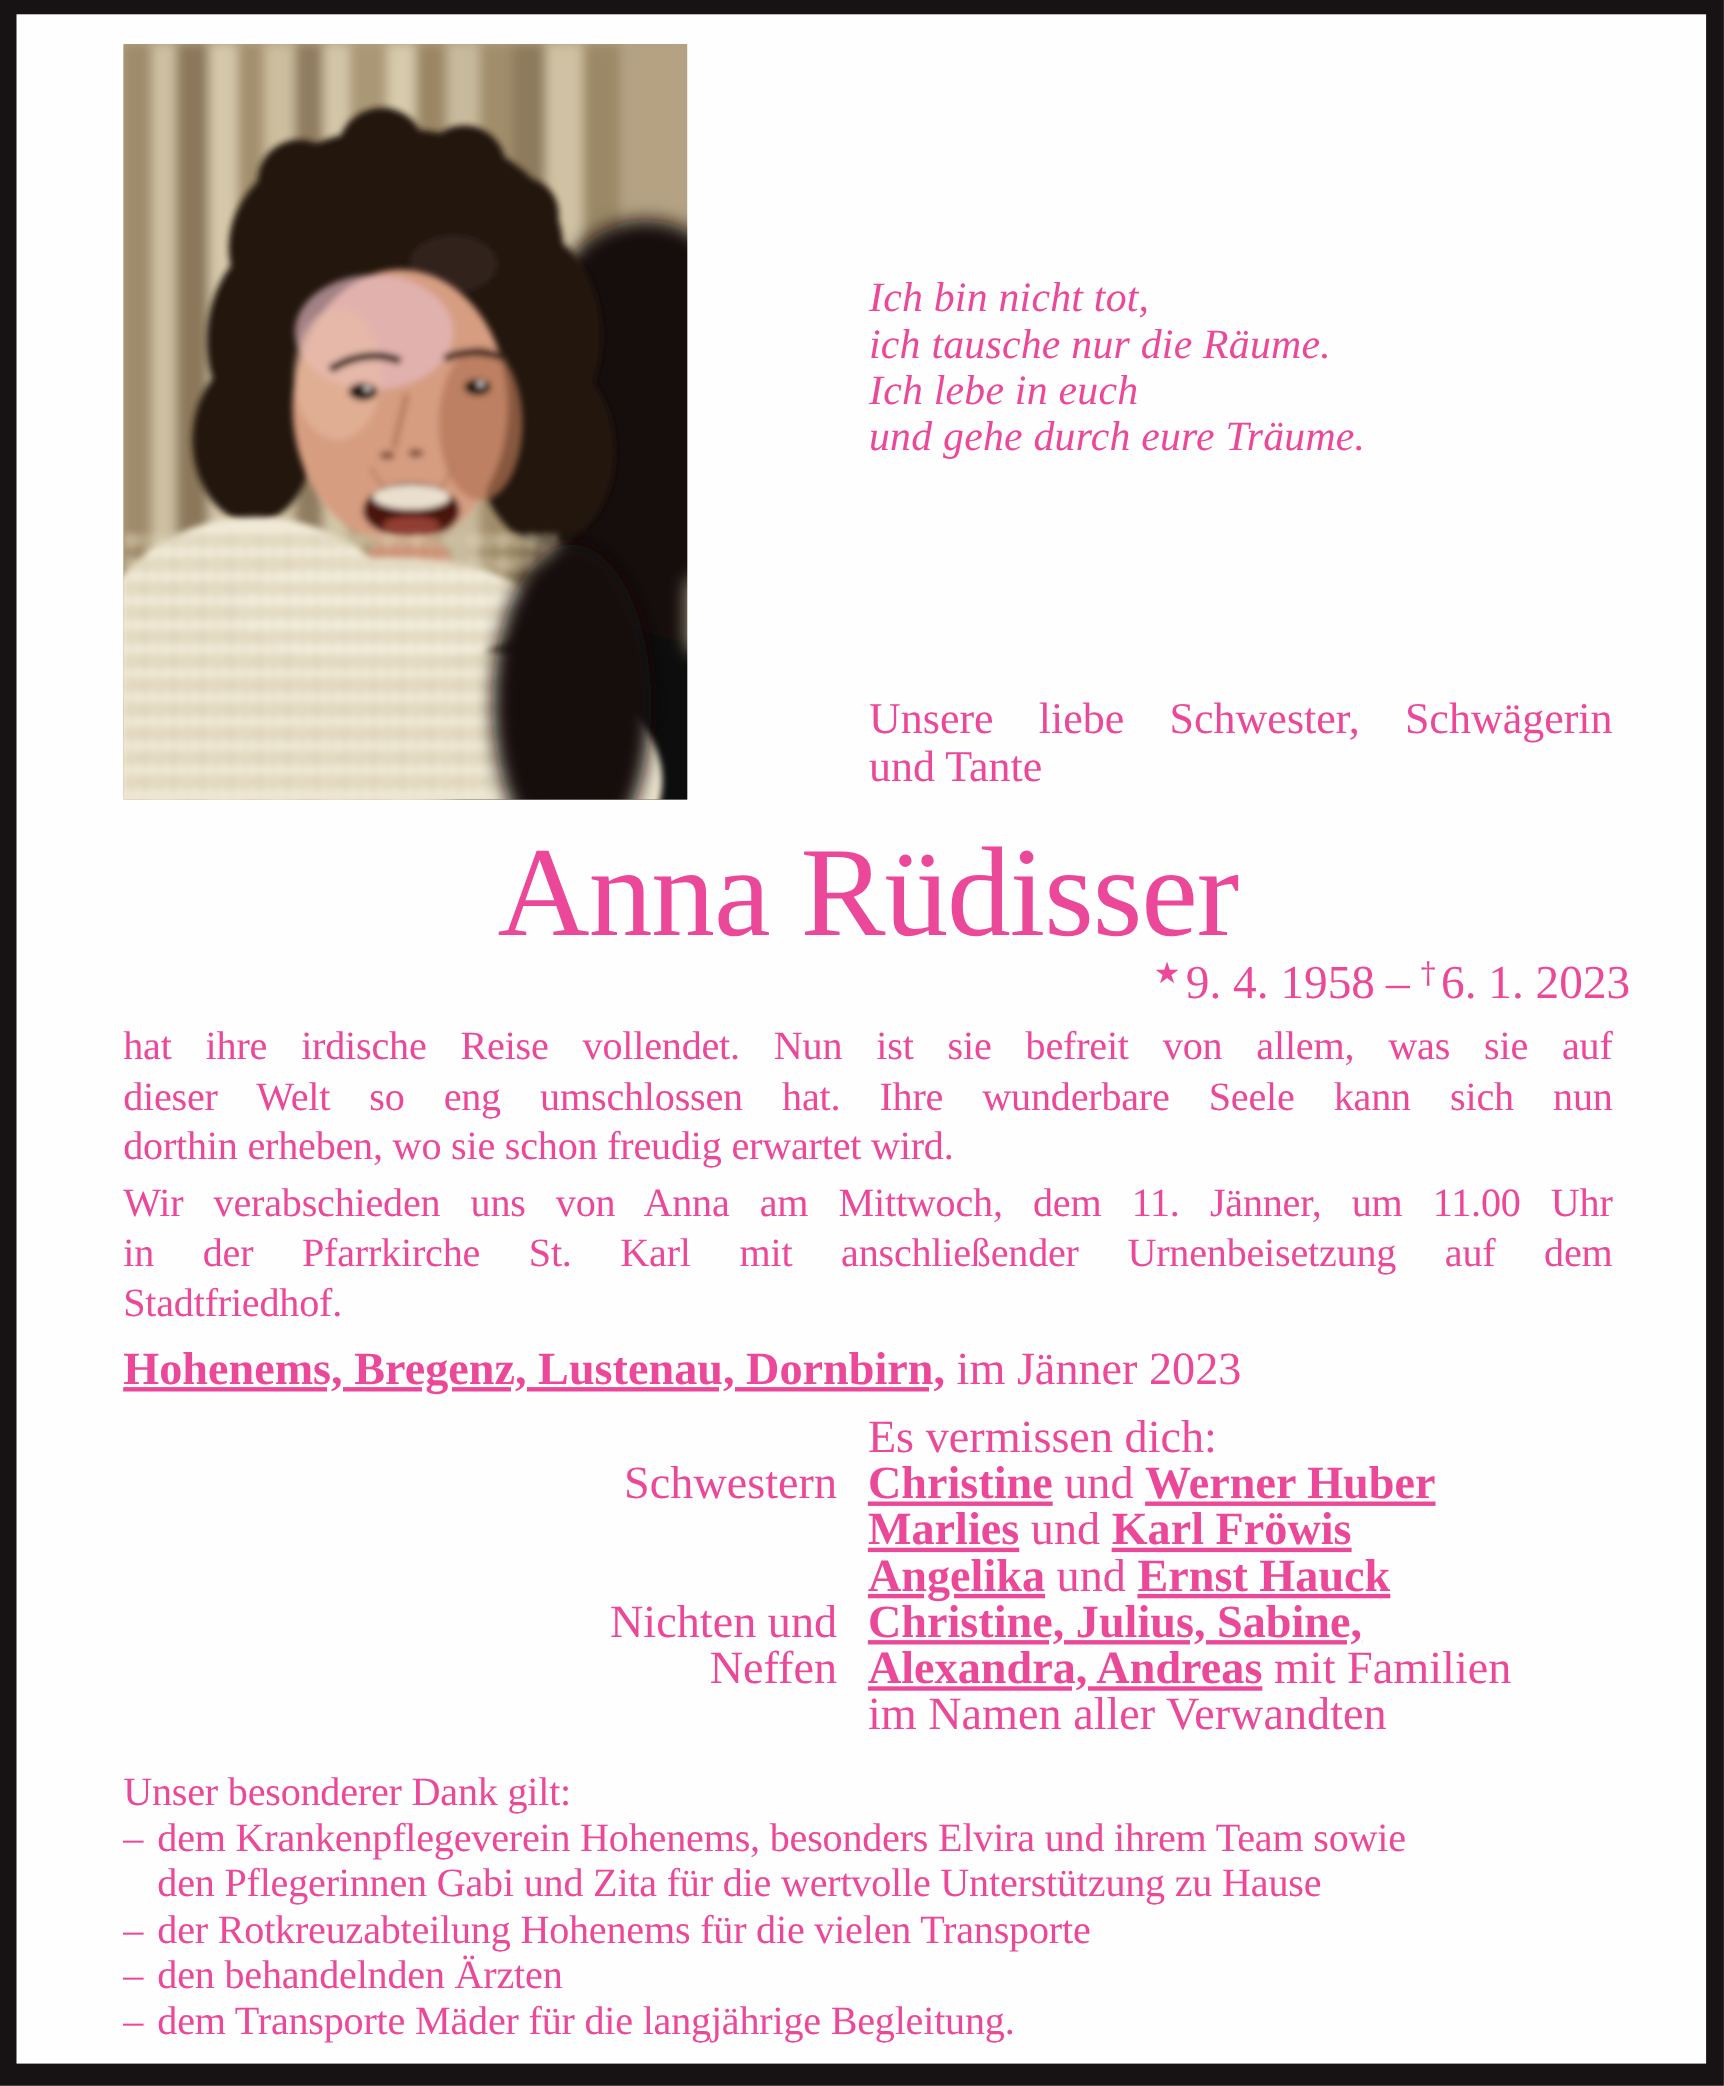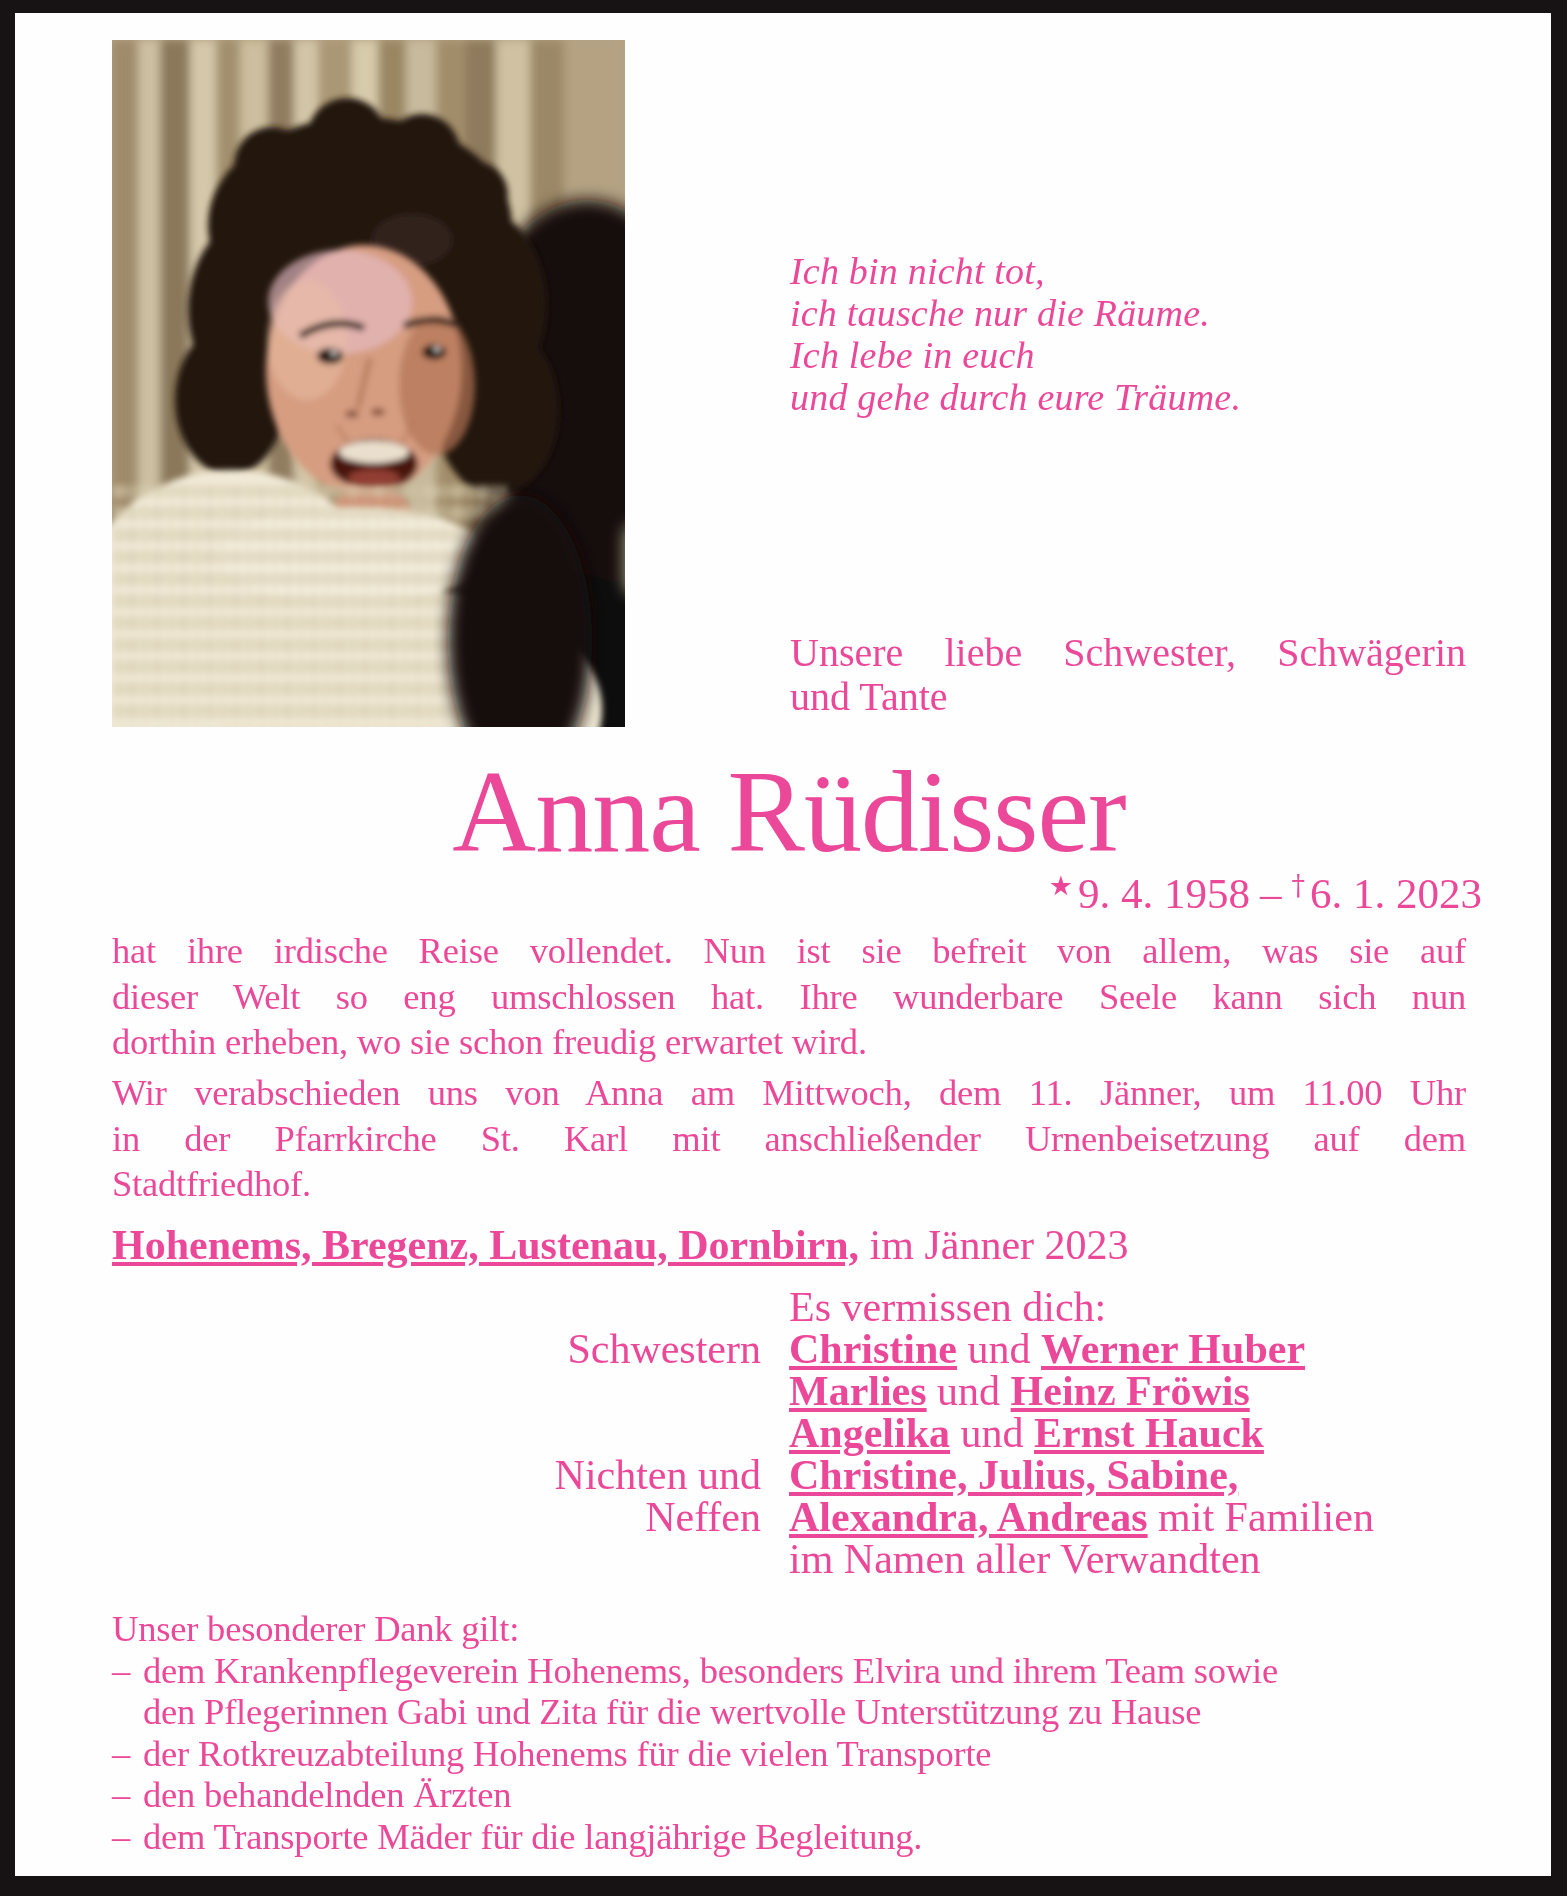--- a/index.html
+++ b/index.html
@@ -190,21 +190,21 @@
     <div class="rel-row">
       <div class="rel-label"></div>
       <div class="rel-names"><span>Es vermissen dich:</span></div>
     </div>
     <div class="rel-row">
       <div class="rel-label">Schwestern</div>
       <div class="rel-names"><span class="b">Christine</span><span> und </span><span class="b">Werner Huber</span></div>
     </div>
     <div class="rel-row">
       <div class="rel-label"></div>
-      <div class="rel-names"><span class="b">Marlies</span><span> und </span><span class="b">Heinz Fröwis</span></div>
+      <div class="rel-names"><span class="b">Marlies</span><span> und </span><span class="b">Karl Fröwis</span></div>
     </div>
     <div class="rel-row">
       <div class="rel-label"></div>
       <div class="rel-names"><span class="b">Angelika</span><span> und </span><span class="b">Ernst Hauck</span></div>
     </div>
     <div class="rel-row">
       <div class="rel-label">Nichten und</div>
       <div class="rel-names"><span class="b">Christine, Julius, Sabine,</span></div>
     </div>
     <div class="rel-row">

